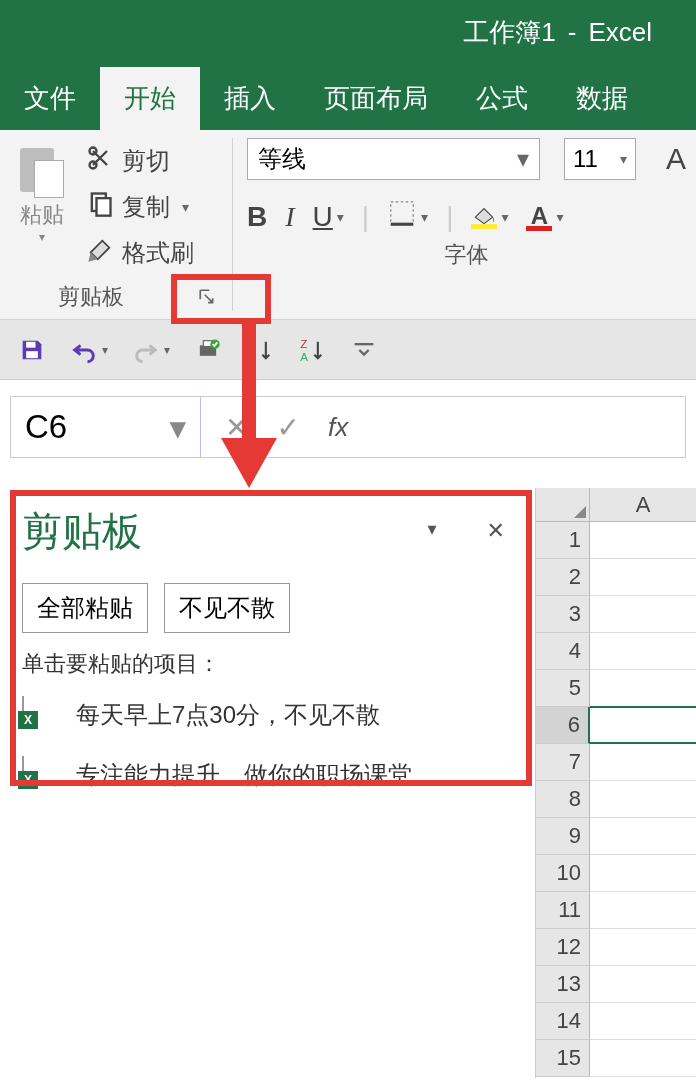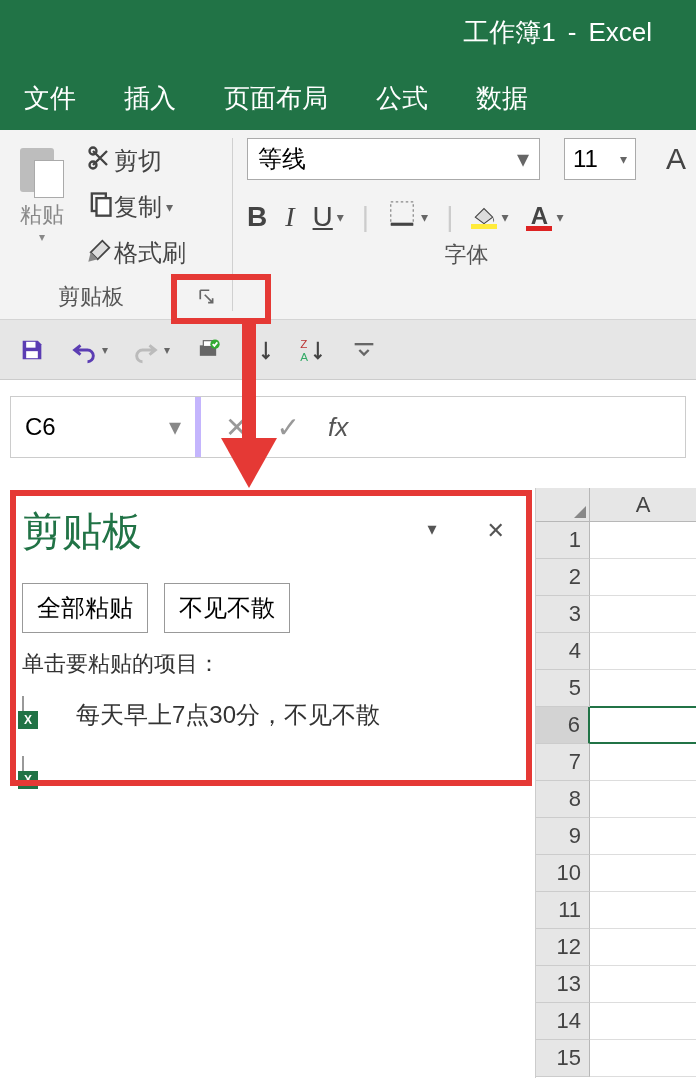--- a/index.html
+++ b/index.html
@@ -23,21 +23,21 @@
 .group-label-row { display: flex; align-items: center; height: 40px; padding: 0 0 4px 0; }
 .group-label { font-size: 22px; color: #555; text-align: center; flex: 1; }
 .launcher { width: 50px; height: 36px; display:flex; align-items:center; justify-content:center; position: relative; }
 .paste-big { display:flex; flex-direction:column; align-items:center; padding: 4px 8px 0 4px; margin-right: 6px; text-align: right; }
 .paste-big .clip-icon { width: 48px; height: 56px; position: relative; }
 .clip-back { position:absolute; left:2px; top:6px; width:34px; height:44px; background:#bdbdbd; border-radius:3px; }
 .clip-front { position:absolute; left:16px; top:18px; width:30px; height:38px; background:#fff; border:1px solid #aaa; }
 .paste-label { font-size: 22px; color:#888; margin-top: 2px; }
 .paste-dd { font-size: 12px; color:#888; }
 .mini-btns { display:flex; flex-direction:column; gap: 4px; padding-top:2px; }
-.mini-btn { display:flex; align-items:center; font-size: 24px; color:#444; height: 42px; padding: 0 6px;}
+.mini-btn { display:flex; align-items:center; font-size: 24px; color:#444; height: 42px; gap:8px; padding: 0 6px;}
 .mini-btn .dd { color:#666; font-size:14px; margin-left:4px; }
 .scissor-icon svg, .copy-icon svg, .brush-icon svg { width:28px; height:28px; }
 
 
 .vdiv { width: 1px; background:#d0d0d0; margin: 8px 0; }
 
 
 .font-group { flex:1; padding: 8px 10px 0 14px; display:flex; flex-direction:column; }
 .font-row { display:flex; gap:24px; align-items:center; margin-bottom: 18px; }
 .font-select { background:#fff; border:1px solid #aaa; height:42px; display:flex; align-items:center; font-size:24px; padding:0 10px; flex:1; min-width: 0; }
@@ -66,21 +66,21 @@
 .qat svg { width:28px; height:28px; }
 .qat .dd { font-size:12px; color:#666; }
 
 
 .arrow { position:absolute; left: 224px; top: 318px; width: 50px; height: 170px; pointer-events:none; }
 .arrow-shaft { position:absolute; left:50%; top:0; width:14px; height:120px; background:#e53935; transform:translateX(-50%); }
 .arrow-head { position:absolute; left:50%; bottom:0; width:0; height:0; border-left:28px solid transparent; border-right:28px solid transparent; border-top:50px solid #e53935; transform:translateX(-50%); }
 
 
 .fbar { display:flex; align-items:center; height:62px; border:1px solid #ccc; margin: 16px 10px 0 10px; }
-.namebox { width: 190px; border-right:6px solid #c4b5fd; height:100%; display:flex; align-items:center; padding:0 14px; font-size:24px; background:#fff; }
+.namebox { width: 190px; border-right:1px solid #c4b5fd; height:100%; display:flex; align-items:center; padding:0 14px; font-size:33px; background:#fff; }
 .namebox .dd { margin-left:auto; color:#888; }
 .fx-btns { display:flex; align-items:center; gap: 28px; padding: 0 24px; height:100%; font-size:28px; color:#999; }
 .fx-label { font-style: italic; font-size: 26px; color:#555; }
 
 
 .main { display:flex; margin-top: 30px; height: 590px; }
 
 
 .clip-pane { width: 535px; padding: 16px 20px 0 22px; position:relative; }
 .clip-pane h2 { color:#217346; font-size: 40px; font-weight:400; margin-bottom: 24px; }
@@ -112,20 +112,21 @@
 <body>
 
 <div class="titlebar">
   <span>工作簿1</span>
   <span class="dash">-</span>
   <span>Excel</span>
 </div>
 
 <div class="ribbon-tabs">
   <div class="tab">文件</div>
+  <div class="tab active">开始</div>
   <div class="tab">插入</div>
   <div class="tab">页面布局</div>
   <div class="tab">公式</div>
   <div class="tab">数据</div>
 </div>
 
 <div class="ribbon">
 
   <div class="group" style="width:232px;">
     <div class="group-body">
@@ -318,20 +319,21 @@
       <button class="pane-btn">不见不散</button>
     </div>
     <div class="instr">单击要粘贴的项目：</div>
     <div class="clip-items">
       <div class="clip-item">
         <span class="xl-icon"><span class="page"></span><span class="xbox">X</span></span>
         <span>每天早上7点30分，不见不散</span>
       </div>
       <div class="clip-item">
         <span class="xl-icon"><span class="page"></span><span class="xbox">X</span></span>
+        <span>专注能力提升，做你的职场课堂</span>
       </div>
     </div>
   </div>
 
   <div class="grid">
     <div class="corner">
       <div class="corner-cell">
           <div class="corner-tri"></div>
         </div>
       <div class="colhead">A</div>

